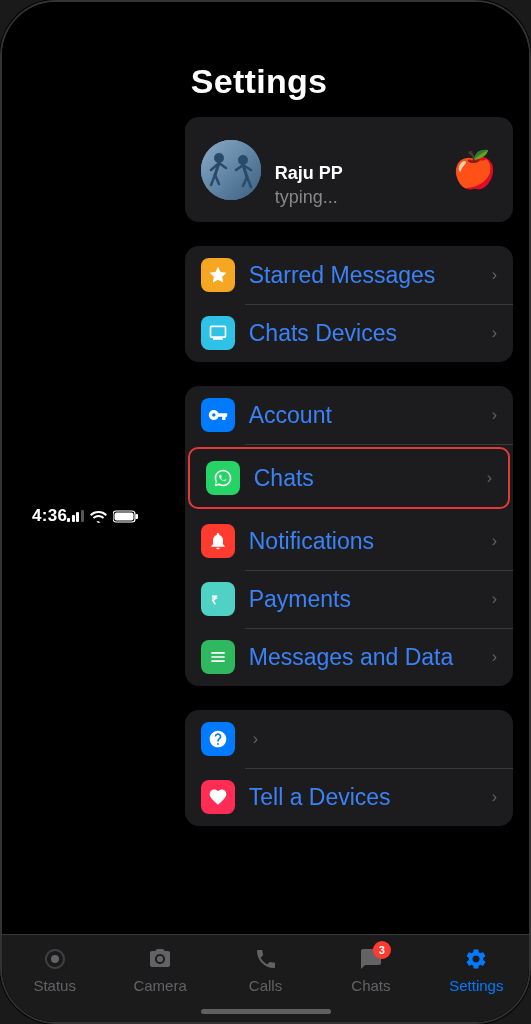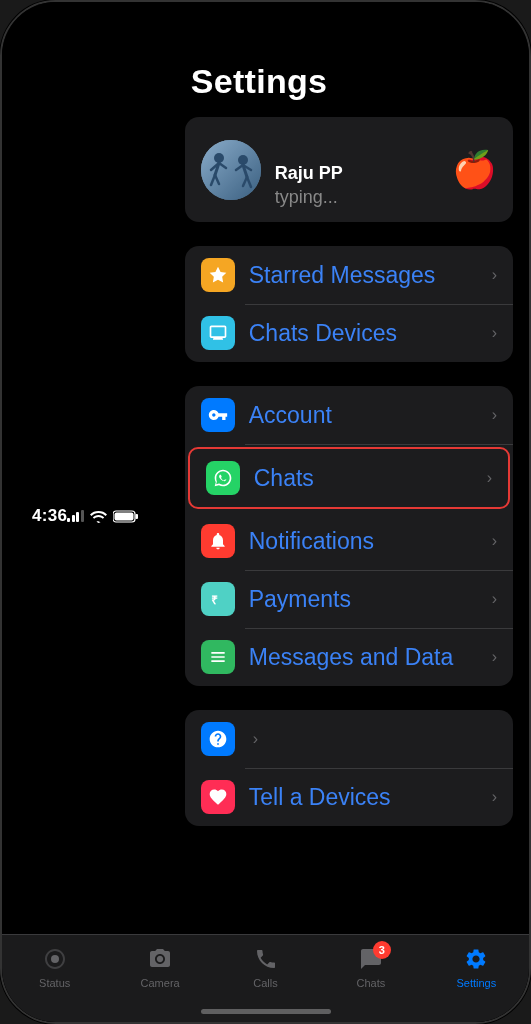--- a/index.html
+++ b/index.html
@@ -259,21 +259,21 @@
       justify-content: center;
       position: relative;
     }
 
     .tab-icon svg {
       width: 24px;
       height: 24px;
     }
 
     .tab-label {
-      font-size: 11px;
+      font-size: 15px;
       color: #636366;
     }
 
     .tab-label.active {
       color: #007aff;
     }
 
     .tab-icon.active svg { fill: #007aff; }
     .tab-icon svg { fill: #636366; }
 

